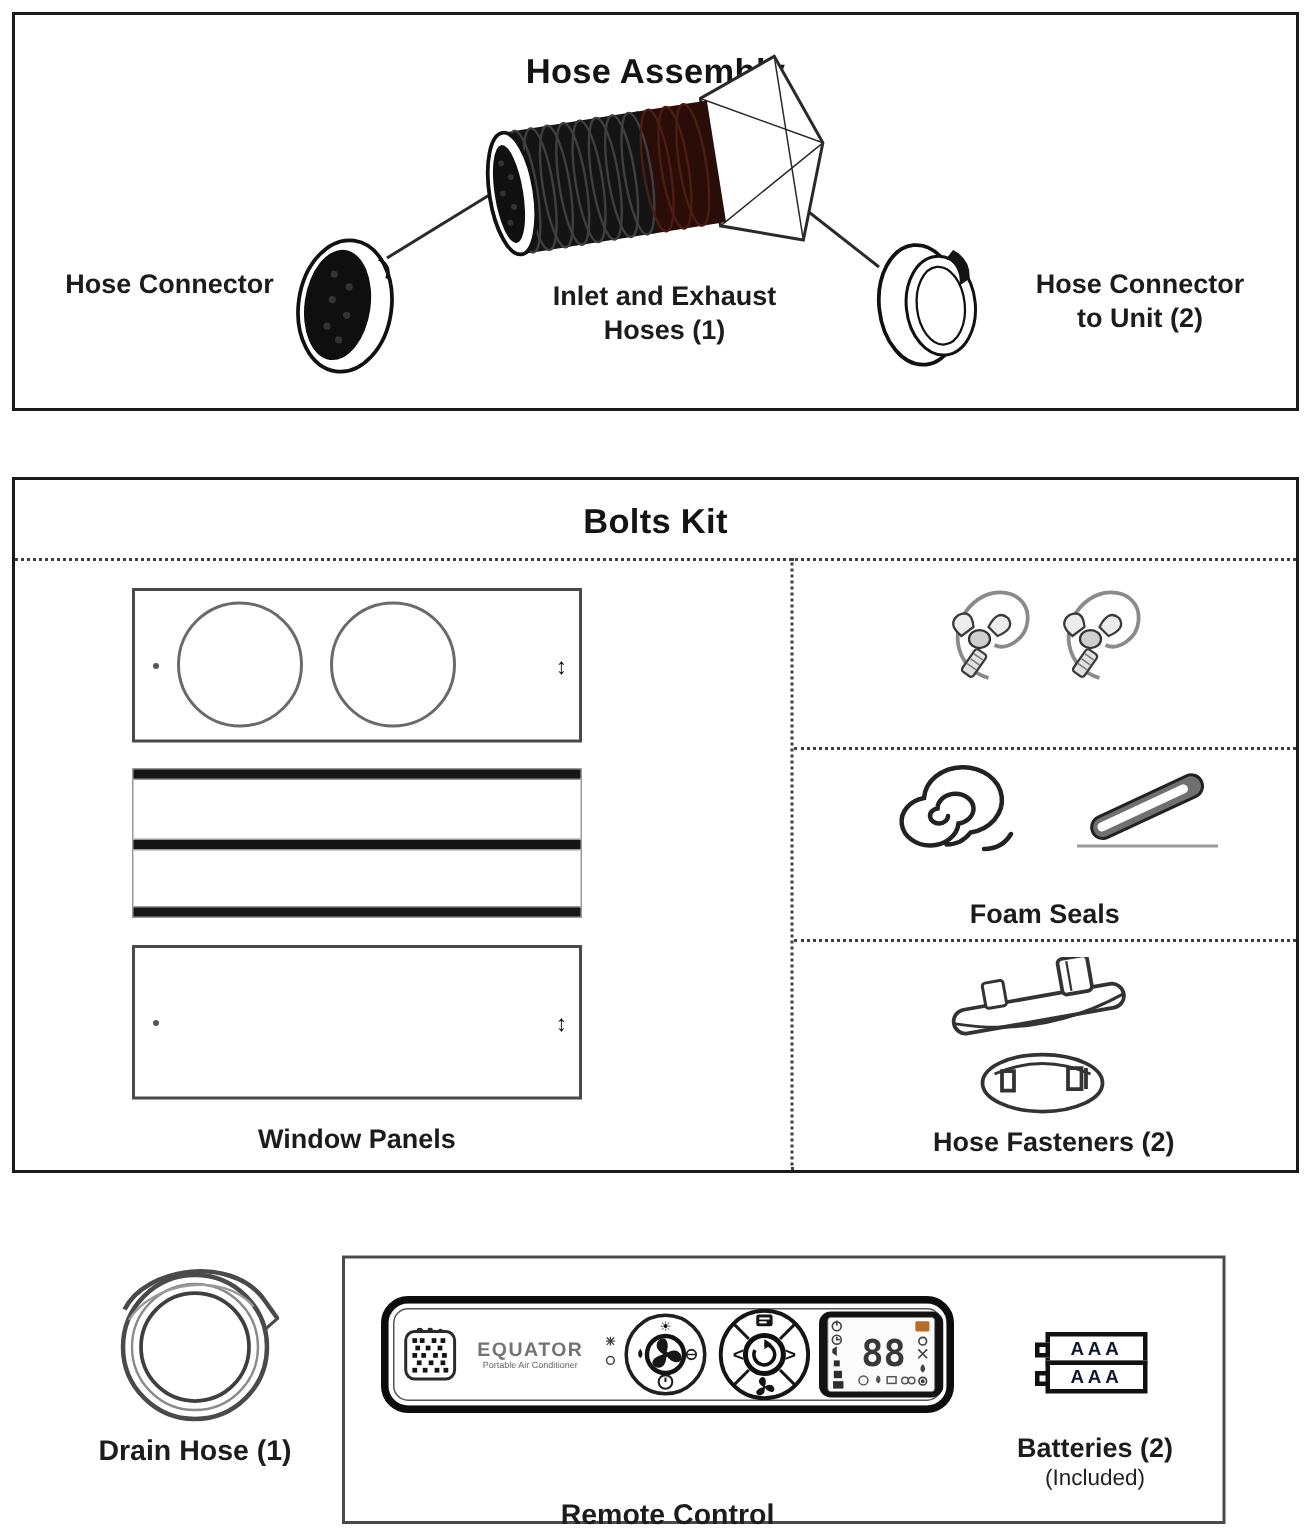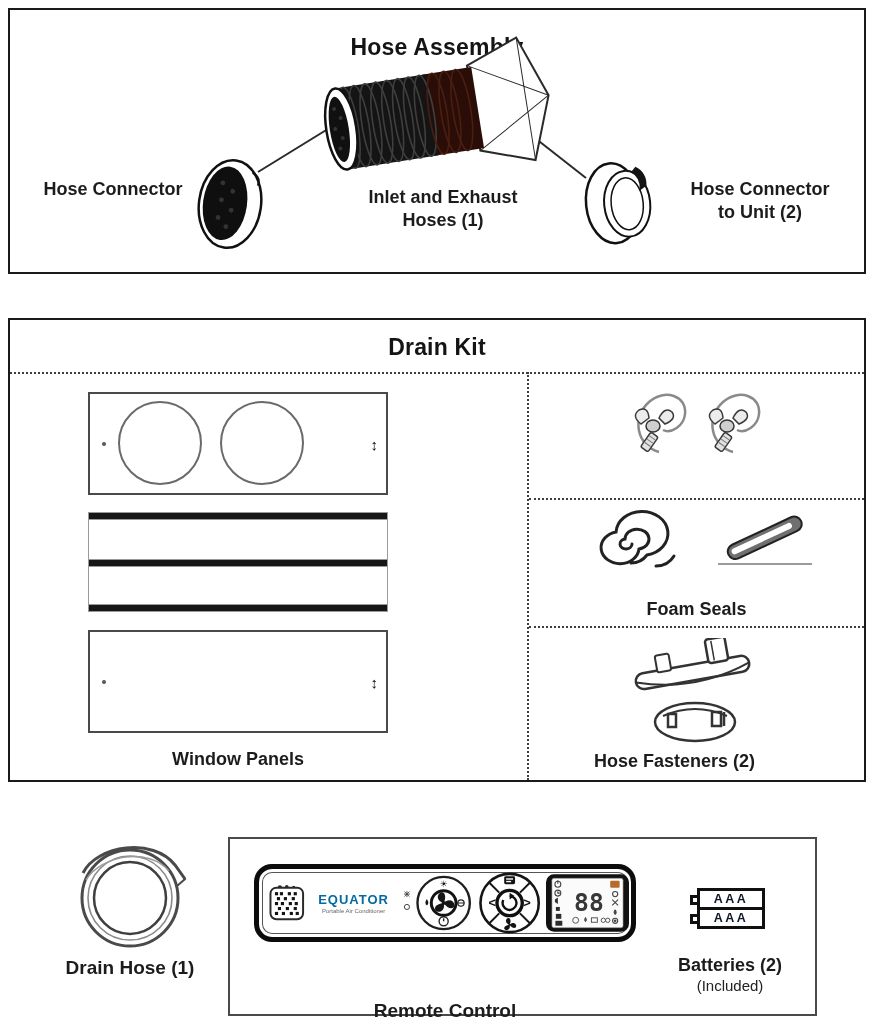--- a/index.html
+++ b/index.html
@@ -21,21 +21,21 @@
   .pdot{position:absolute;width:4px;height:4px;background:#555;border-radius:50%;}
   .parrow{position:absolute;font-size:15px;font-weight:bold;color:#111;line-height:1;}
   .band{position:absolute;left:0;right:0;height:6px;background:#161616;
         box-shadow:0 1px 0 #999,0 -1px 0 #999;}
   .abs{position:absolute;}
   .remote-body{position:absolute;left:24px;top:25px;width:382px;height:78px;
       border:5px solid #0c0c0c;border-radius:18px;background:#fff;box-sizing:border-box;
       box-shadow:inset 0 0 0 3px #fff,inset 0 0 0 4px #555;
       display:flex;align-items:center;padding:0 2px 0 10px;gap:5px;}
   .brand{width:88px;text-align:center;flex:0 0 auto;}
-  .brand-name{font-weight:bold;font-size:13px;letter-spacing:1px;color:#0369a1;}
+  .brand-name{font-weight:bold;font-size:13px;letter-spacing:1px;color:#737373;}
   .brand-sub{font-size:6px;color:#666;margin-top:1px;}
   .battery{position:relative;width:68px;height:22px;border:3px solid #101010;background:#fff;
       box-sizing:border-box;display:flex;align-items:center;justify-content:center;
       font-weight:bold;font-size:12.5px;letter-spacing:2.5px;color:#0f172a;}
   .battery::before{content:"";position:absolute;left:-10px;top:4px;width:10px;height:10px;
       border:3px solid #101010;background:#fff;box-sizing:border-box;}
   .battery+.battery{margin-top:-3px;}
   .note{position:absolute;text-align:center;font-size:15px;color:#222;}
 </style>
 </head>
@@ -111,21 +111,21 @@
       <span>Inlet and Exhaust</span>
       <span>Hoses (1)</span>
     </div>
     <div class="part-label" style="left:650px;top:168px;width:200px;">
       <span>Hose Connector</span>
       <span>to Unit (2)</span>
     </div>
   </div>
 
   <div class="box" style="left:8px;top:318px;width:858px;height:464px;">
-    <div class="sec-title" style="top:14px;">Drain Kit</div>
+    <div class="sec-title" style="top:14px;">Bolts Kit</div>
     <div class="dotted-h" style="left:0;right:0;top:52px;"></div>
     <div class="dotted-v" style="left:517px;top:52px;bottom:0;"></div>
 
     <div class="panel bordered" style="left:78px;top:72px;width:300px;height:103px;">
       <div class="pcircle" style="left:28px;top:7px;"></div>
       <div class="pcircle" style="left:130px;top:7px;"></div>
       <div class="pdot" style="left:12px;top:48px;"></div>
       <div class="parrow" style="right:8px;top:43px;">↕</div>
     </div>
     <div class="panel rails" style="left:78px;top:192px;width:300px;height:100px;">
@@ -185,21 +185,21 @@
         <path d="M25,34 q57,20 115,0" stroke="#333" stroke-width="2" fill="none"></path>
         <rect x="48" y="11" width="14" height="17" rx="2" fill="#fff" stroke="#333" stroke-width="2"></rect>
         <rect x="100" y="4" width="20" height="24" rx="3" fill="#fff" stroke="#333" stroke-width="2.5"></rect>
         <path d="M106,6 v20" stroke="#333" stroke-width="1.5"></path>
       </g>
       <ellipse cx="85" cy="84" rx="40" ry="19" fill="#fff" stroke="#333" stroke-width="2.5"></ellipse>
       <path d="M53,78 q32,-14 64,0" stroke="#333" stroke-width="2" fill="none"></path>
       <path d="M58,76 h8 v13 h-8 z" fill="none" stroke="#333" stroke-width="2.5"></path>
       <path d="M102,74 h9 v14 h-9 z M114,74 v14" fill="none" stroke="#333" stroke-width="2.5"></path>
     </svg>
-    <div class="part-label" style="left:497px;top:430px;width:335px;">Hose Fasteners (2)</div>
+    <div class="part-label" style="left:525px;top:430px;width:335px;">Hose Fasteners (2)</div>
   </div>
 
   <svg class="abs" style="left:55px;top:833px;" width="150" height="122" viewBox="0 0 150 122">
     <circle cx="75" cy="65" r="48" fill="none" stroke="#4a4a4a" stroke-width="3"></circle>
     <circle cx="75" cy="65" r="42" fill="none" stroke="#8a8a8a" stroke-width="1.6"></circle>
     <circle cx="75" cy="65" r="36" fill="none" stroke="#3f3f3f" stroke-width="2.5"></circle>
     <path d="M28,40 C42,12 98,4 120,32 L130,46" fill="none" stroke="#4a4a4a" stroke-width="3"></path>
     <path d="M31,47 C46,22 94,14 114,38" fill="none" stroke="#9a9a9a" stroke-width="1.5"></path>
     <path d="M120,32 L130,46 L122,53" fill="none" stroke="#4a4a4a" stroke-width="2"></path>
   </svg>

